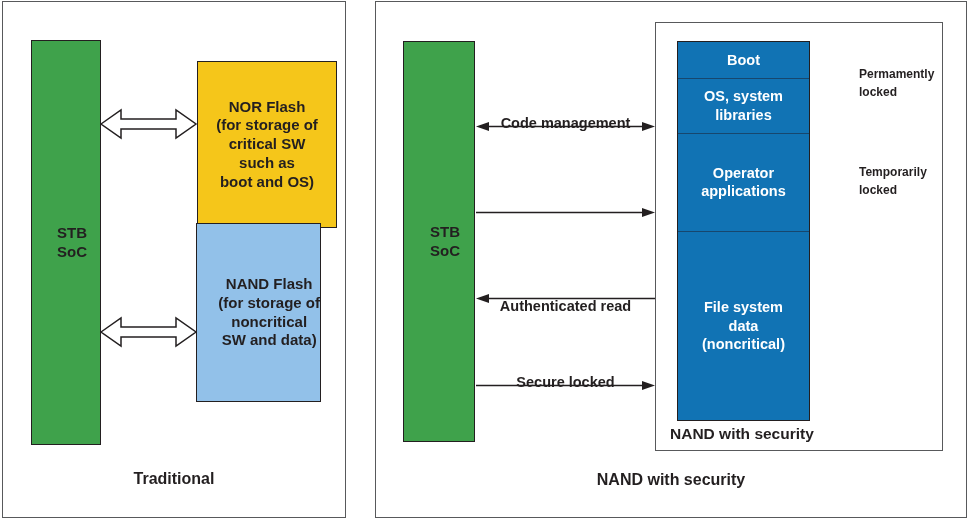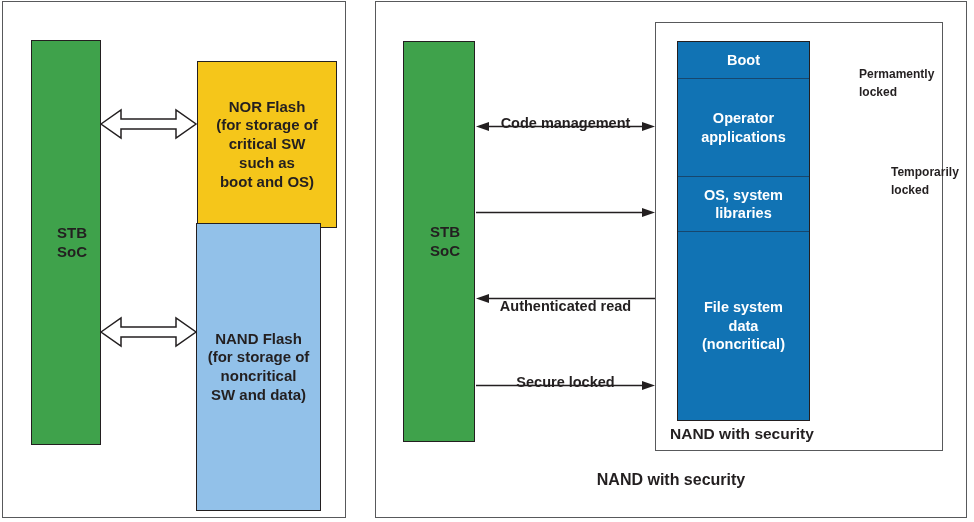--- a/index.html
+++ b/index.html
@@ -22,22 +22,22 @@
 
   .soc-box  { background:var(--green); font-size:15px; font-weight:600; line-height:1.25;padding-left:12px; }
   .left-soc  { left:28px; top:38px; width:70px; height:405px; }
   .right-soc { left:27px; top:39px; width:72px; height:401px; }
 
   .nor-box {
     left:194px; top:38px; width:140px; height:167px; background:var(--yellow);
     font-size:15px; font-weight:600; line-height:1.25;margin-top:21px;
   }
   .nandflash-box {
-    left:193px; top:221px; width:125px; height:288px; background:var(--light-blue);
-    font-size:15px; font-weight:600; line-height:1.25;
+    left:193px; top:221px; width:125px; height:179px; background:var(--light-blue);
+    font-size:15px; font-weight:600; line-height:1.25;justify-content:flex-end;
   }
 
   .overlay { position:absolute; left:0; top:0; pointer-events:none; }
 
   .caption {
     position:absolute; left:0; width:100%; text-align:center;
     font-size:16px; font-weight:600;
   }
   .caption-left  { top:468px; }
   .caption-right { top:469px; }
@@ -66,21 +66,21 @@
   .sec-os   { height:55px; border-top:1.5px solid var(--divider-blue); }
   .sec-op   { height:99px; border-top:1.5px solid var(--divider-blue); }
   .sec-fs   { height:190px; border-top:1.5px solid var(--divider-blue); }
   .nand-inner-label {
     position:absolute; left:14px; top:402px; font-size:15.5px; font-weight:600;
   }
 
   .lock-label {
     position:absolute; left:483px; font-size:12px; font-weight:700; line-height:17.5px;
   }
-  .lock-1 { top:64px; } .lock-2 { top:162px;margin-left:32px; }
+  .lock-1 { top:64px; } .lock-2 { top:162px; }
 </style>
 </head>
 <body>
 
 <div class="stage">
 
   <section class="panel panel-left">
 
     <div class="box soc-box left-soc">
       <span class="pre">STB
@@ -100,20 +100,21 @@
 (for storage of
 noncritical
 SW and data)</span>
     </div>
 
     <svg class="overlay" width="341" height="514" viewBox="0 0 341 514">
       <polygon points="98,122 118,108 118,117 173,117 173,108 193,122 173,136 173,127 118,127 118,136" fill="#ffffff" stroke="#231f20" stroke-width="1.5" stroke-linejoin="miter"></polygon>
       <polygon points="98,330 118,316 118,325 173,325 173,316 193,330 173,344 173,335 118,335 118,344" fill="#ffffff" stroke="#231f20" stroke-width="1.5" stroke-linejoin="miter"></polygon>
     </svg>
 
+    <div class="caption caption-left">Traditional</div>
   </section>
 
   <section class="panel panel-right">
 
     <div class="box soc-box right-soc">
       <span class="pre">STB
 SoC</span>
     </div>
 
     <svg class="overlay" width="589" height="514" viewBox="0 0 589 514">
@@ -137,27 +138,27 @@
 
     <div class="arrow-label al-1">Code management</div>
     <div class="arrow-label al-3">Authenticated read</div>
     <div class="arrow-label al-4">Secure locked</div>
 
     <div class="nand-outer">
       <div class="nand-stack">
         <div class="nand-section sec-boot">
           <span class="pre">Boot</span>
         </div>
+        <div class="nand-section sec-os">
+          <span class="pre">OS, system
+libraries</span>
+        </div>
         <div class="nand-section sec-op">
           <span class="pre">Operator
 applications</span>
-        </div>
-        <div class="nand-section sec-os">
-          <span class="pre">OS, system
-libraries</span>
         </div>
         <div class="nand-section sec-fs">
           <span class="pre">File system
 data
 (noncritical)</span>
         </div>
       </div>
       <div class="nand-inner-label">NAND with security</div>
     </div>
 

